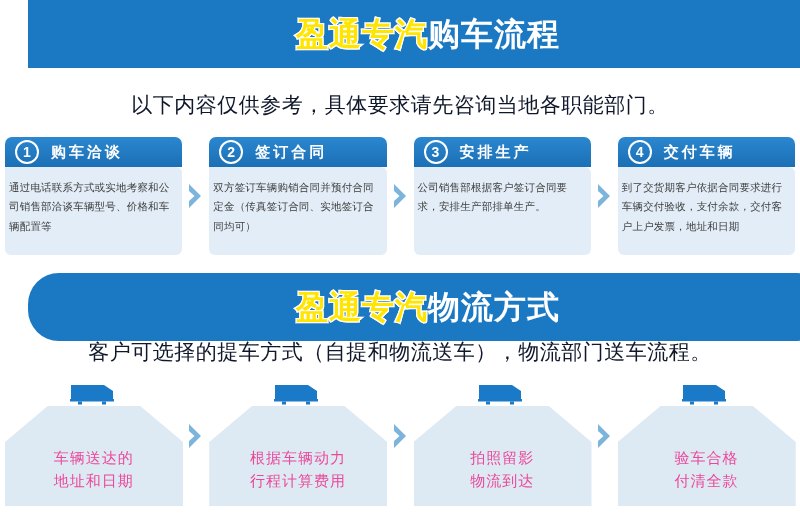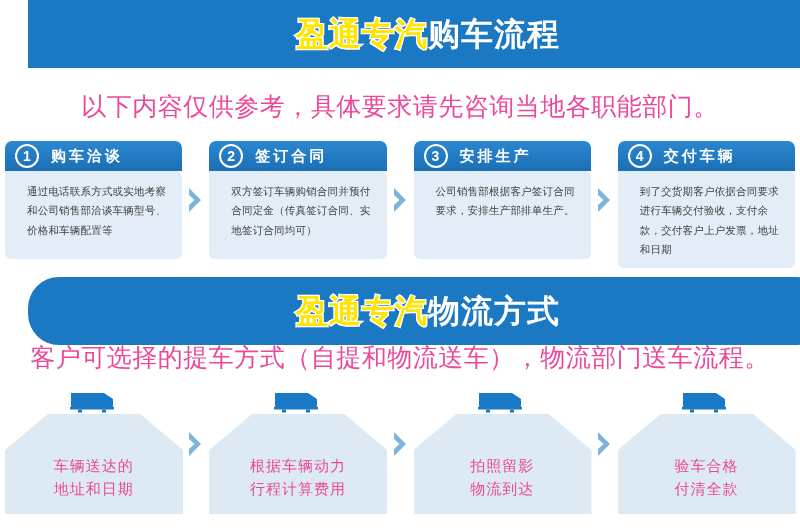--- a/index.html
+++ b/index.html
@@ -35,22 +35,22 @@
     paint-order:stroke fill;
     text-shadow:
       -1px -1px 0 #fff, 1px -1px 0 #fff,
       -1px  1px 0 #fff, 1px  1px 0 #fff;
   }
   .headline-white { color:#ffffff; }
 
   
   .lead {
     text-align:center;
-    color:#ec4899;
-    font-size:25px;
+    color:#0f172a;
+    font-size:21px;
     letter-spacing:0.5px;
     line-height:1;
   }
   #lead-purchase { margin-top:26px; }
   #lead-logistics { }
 
   
   .steps-row {
     margin-top:22px;
     padding:0 5px;
@@ -88,21 +88,21 @@
     color:#ffffff;
     font-size:15px;
     font-weight:bold;
     letter-spacing:3px;
     margin-left:12px;
   }
   .step-body {
     background:#e3edf7;
     border-radius:0 6px 6px 6px;
     min-height:88px;
-    padding:11px 10px 8px 22px;
+    padding:11px 10px 8px 4px;
     color:#3f3f3f;
     font-size:10.5px;
     line-height:1.85;
     letter-spacing:0.2px;
   }
   .step-arrow {
     width:27px;
     flex:none;
     display:flex;
     align-items:center;

